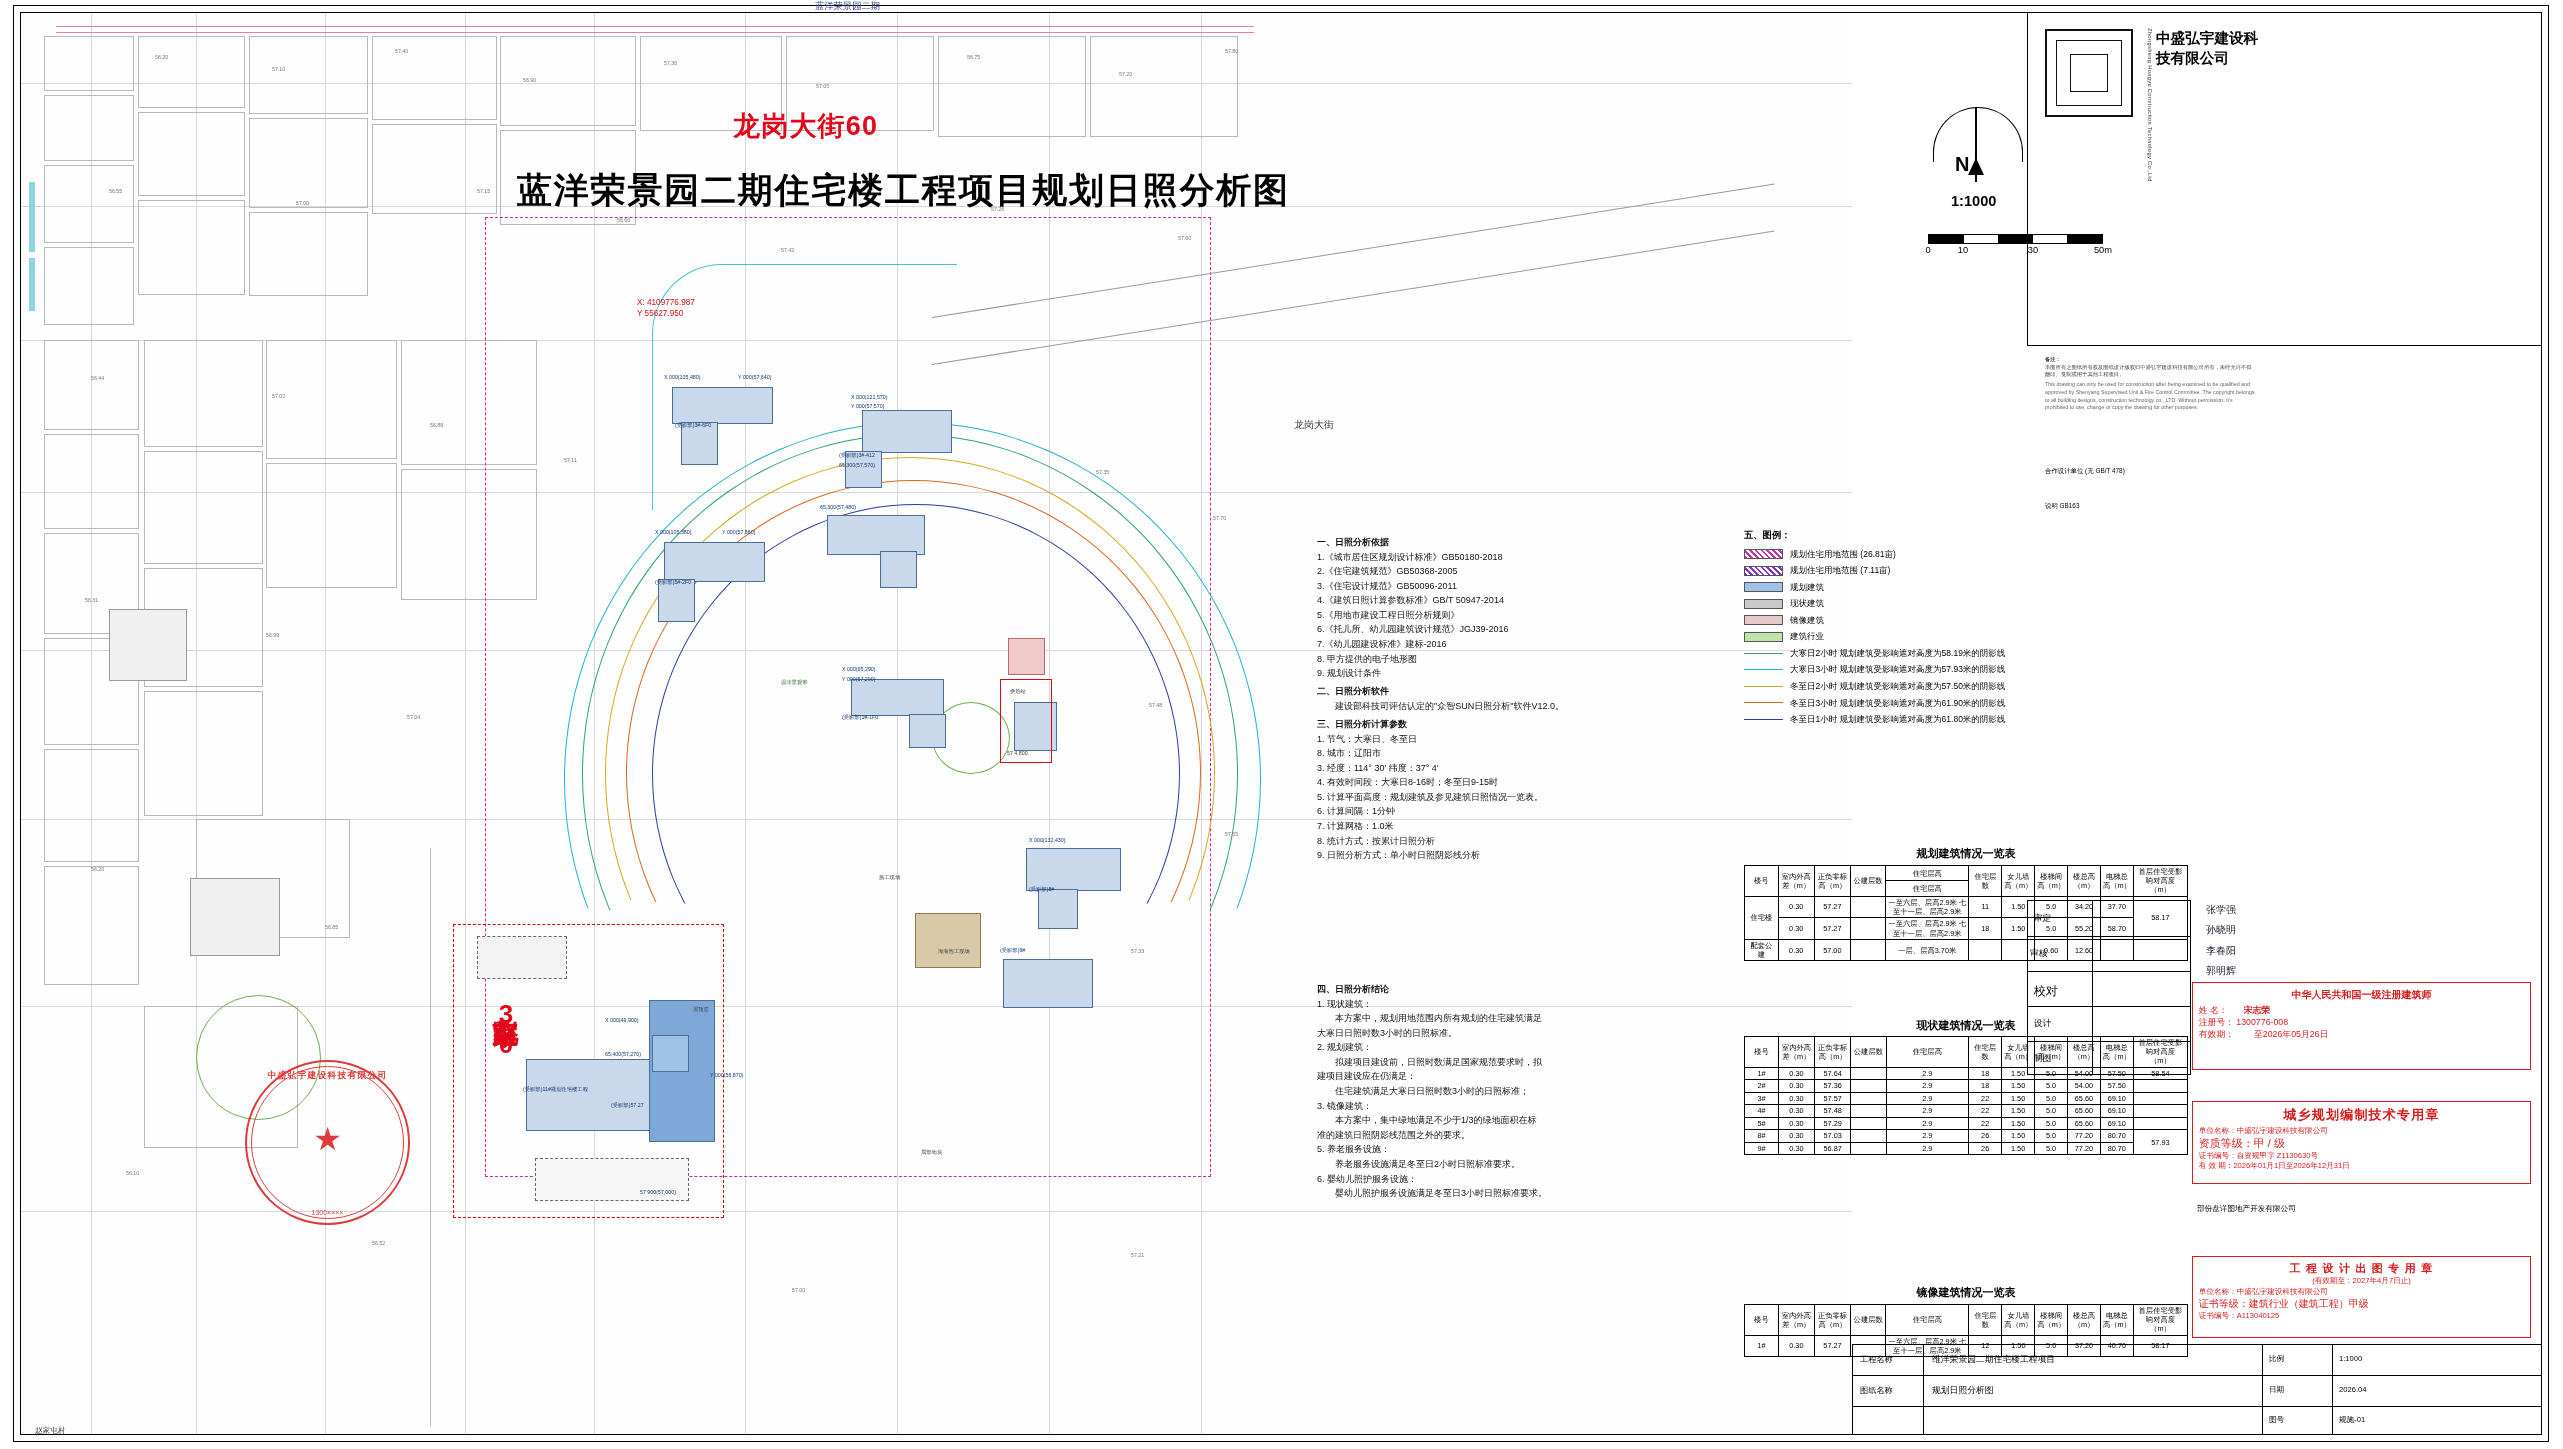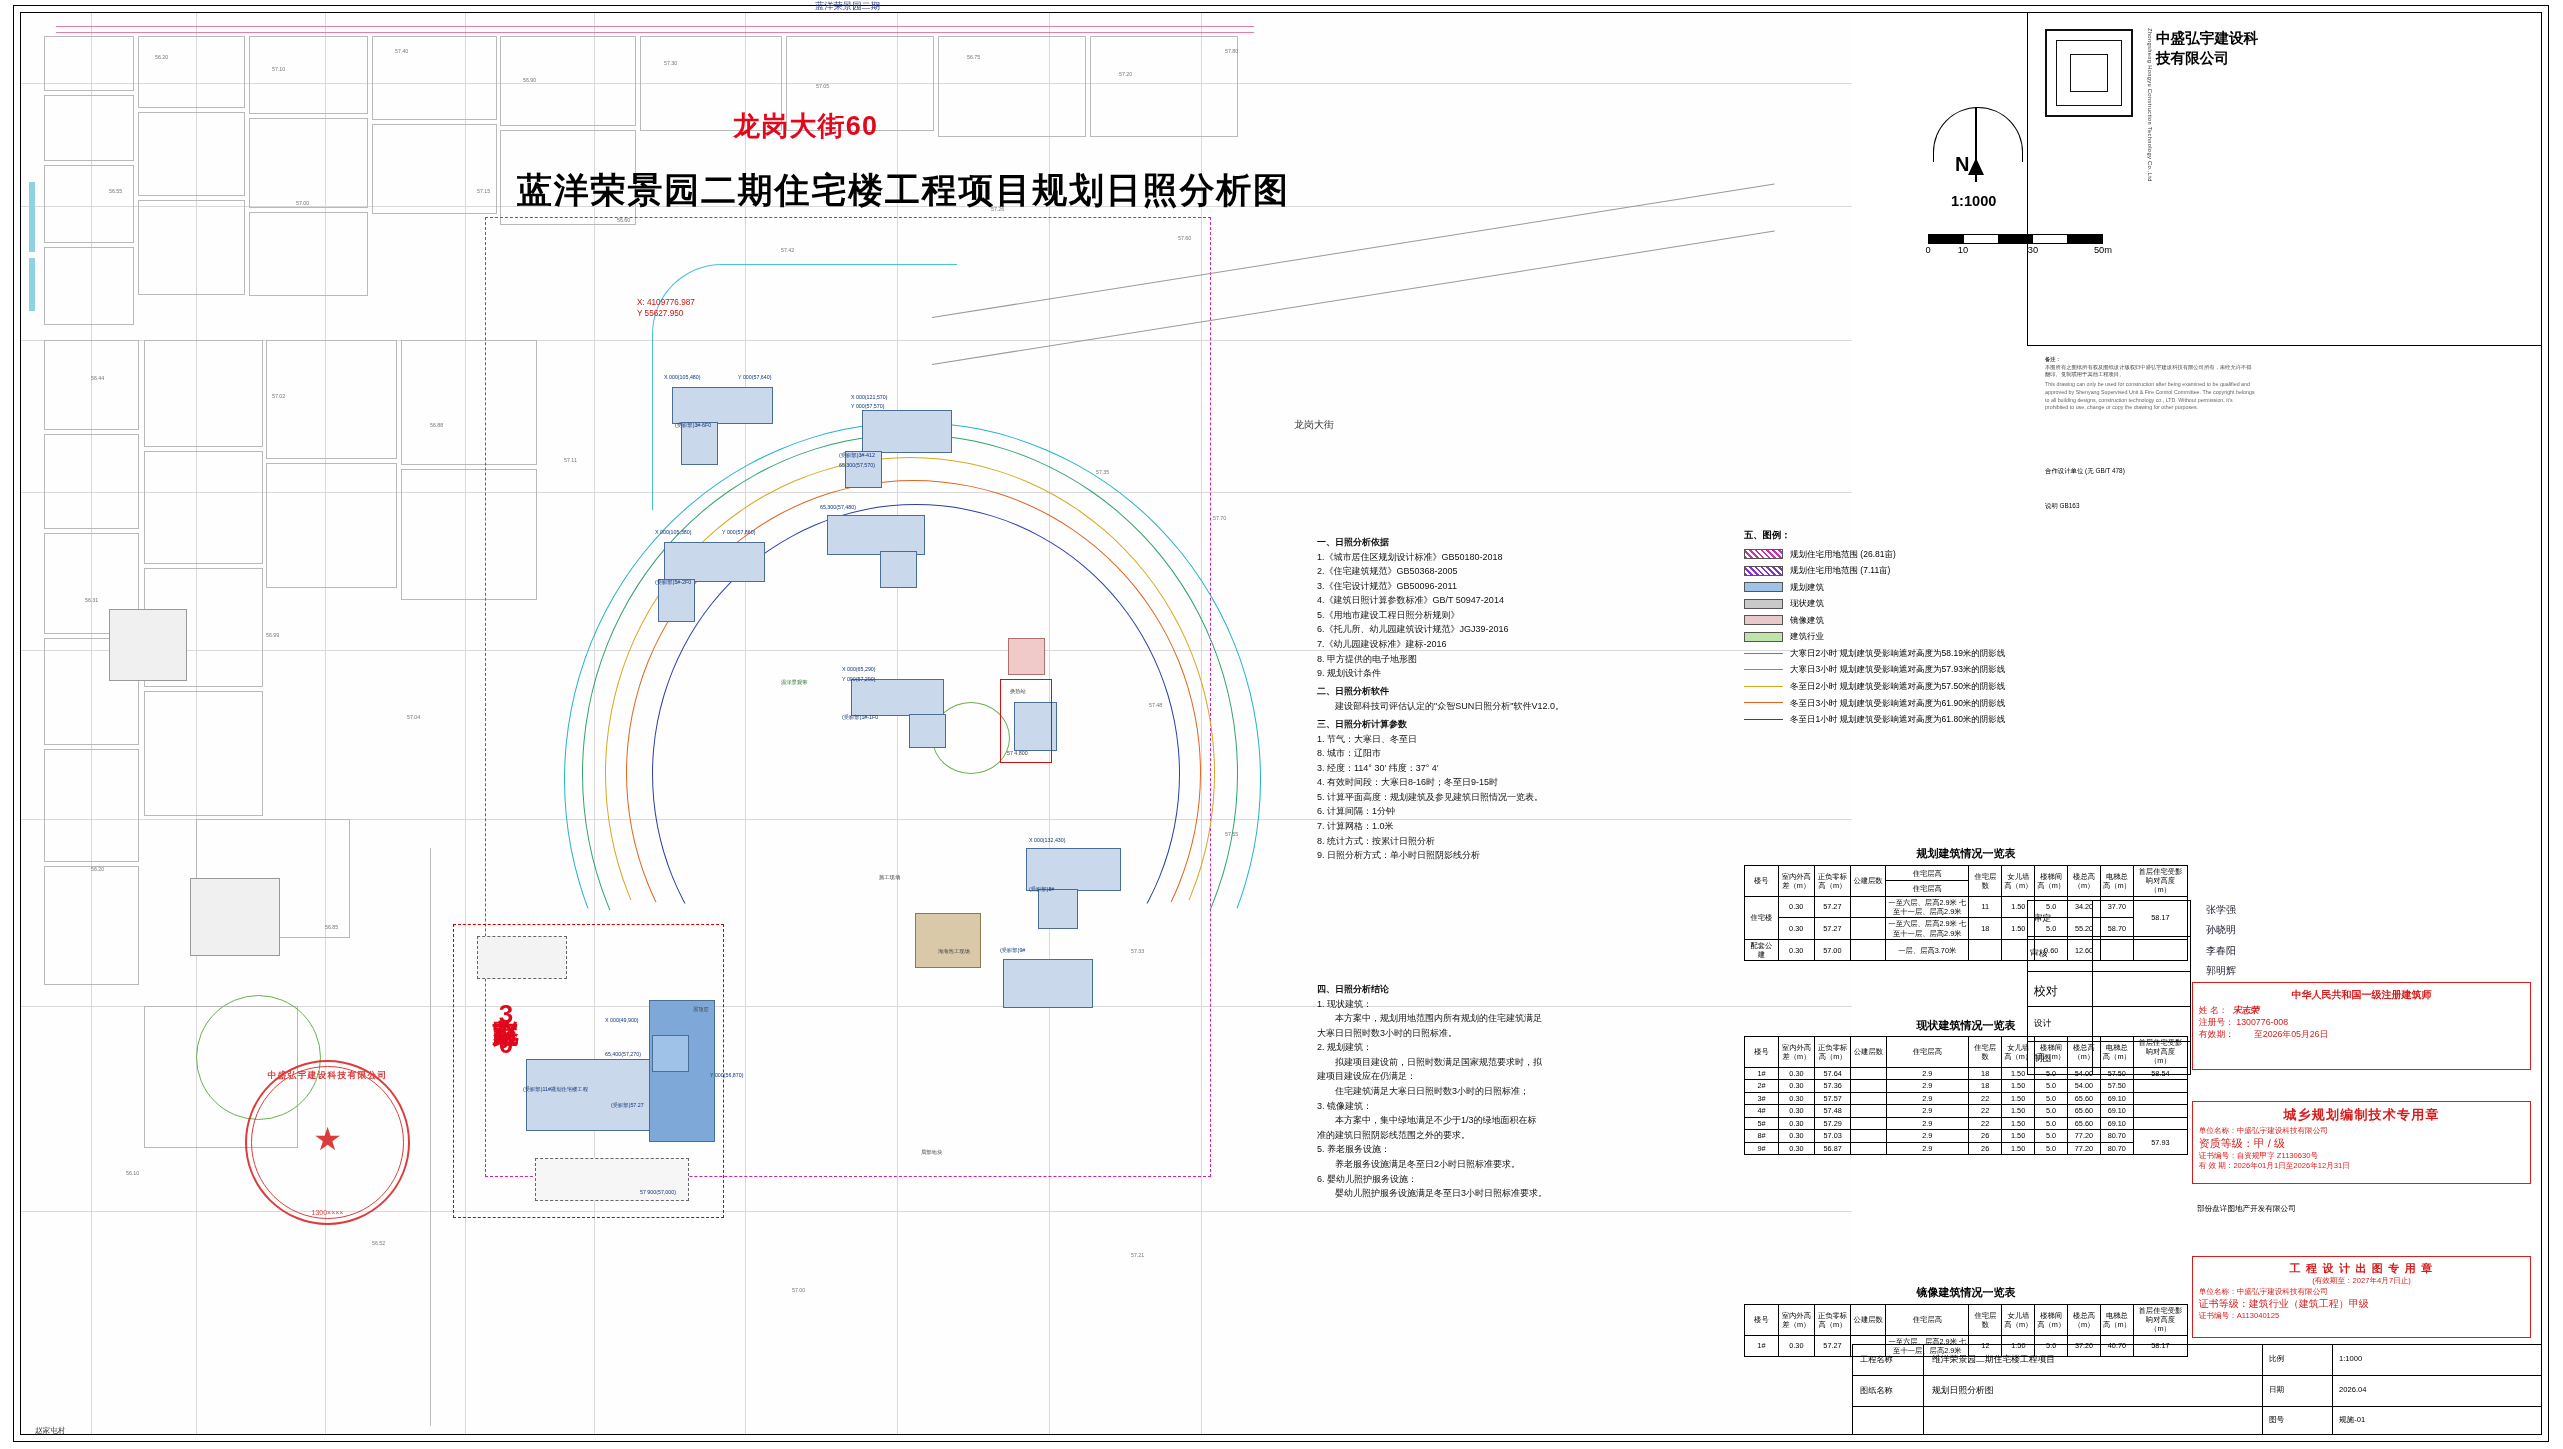--- a/index.html
+++ b/index.html
@@ -605,21 +605,21 @@
   <div class="ring"></div>
   <div class="arc-top">中盛弘宇建设科技有限公司</div>
   <div class="star">★</div>
   <div class="arc-bot">1300××××</div>
 </div>
 
 <div class="stamp-rect" style="left:2192px;top:982px;width:339px;height:88px;padding:4.7px 5.8px;">
   <span class="l" style="font-size:10px;font-weight:bold;">中华人民共和国一级注册建筑师</span>
   <div style="display:flex;font-size:8.8px;margin-top:3.5px;">
     <span>姓 名：</span>
-    <span style="margin-left:5px;font-weight:bold;font-style:italic;">宋志荣</span>
+    <span style="margin-left:16px;font-weight:bold;">宋志荣</span>
   </div>
   <div style="display:flex;font-size:8.8px;">
     <span>注册号：</span>
     <span style="margin-left:2.3px;">1300776-008</span>
   </div>
   <div style="display:flex;font-size:8.8px;">
     <span>有效期：</span>
     <span style="margin-left:20px;">至2026年05月26日</span>
   </div>
 </div>

